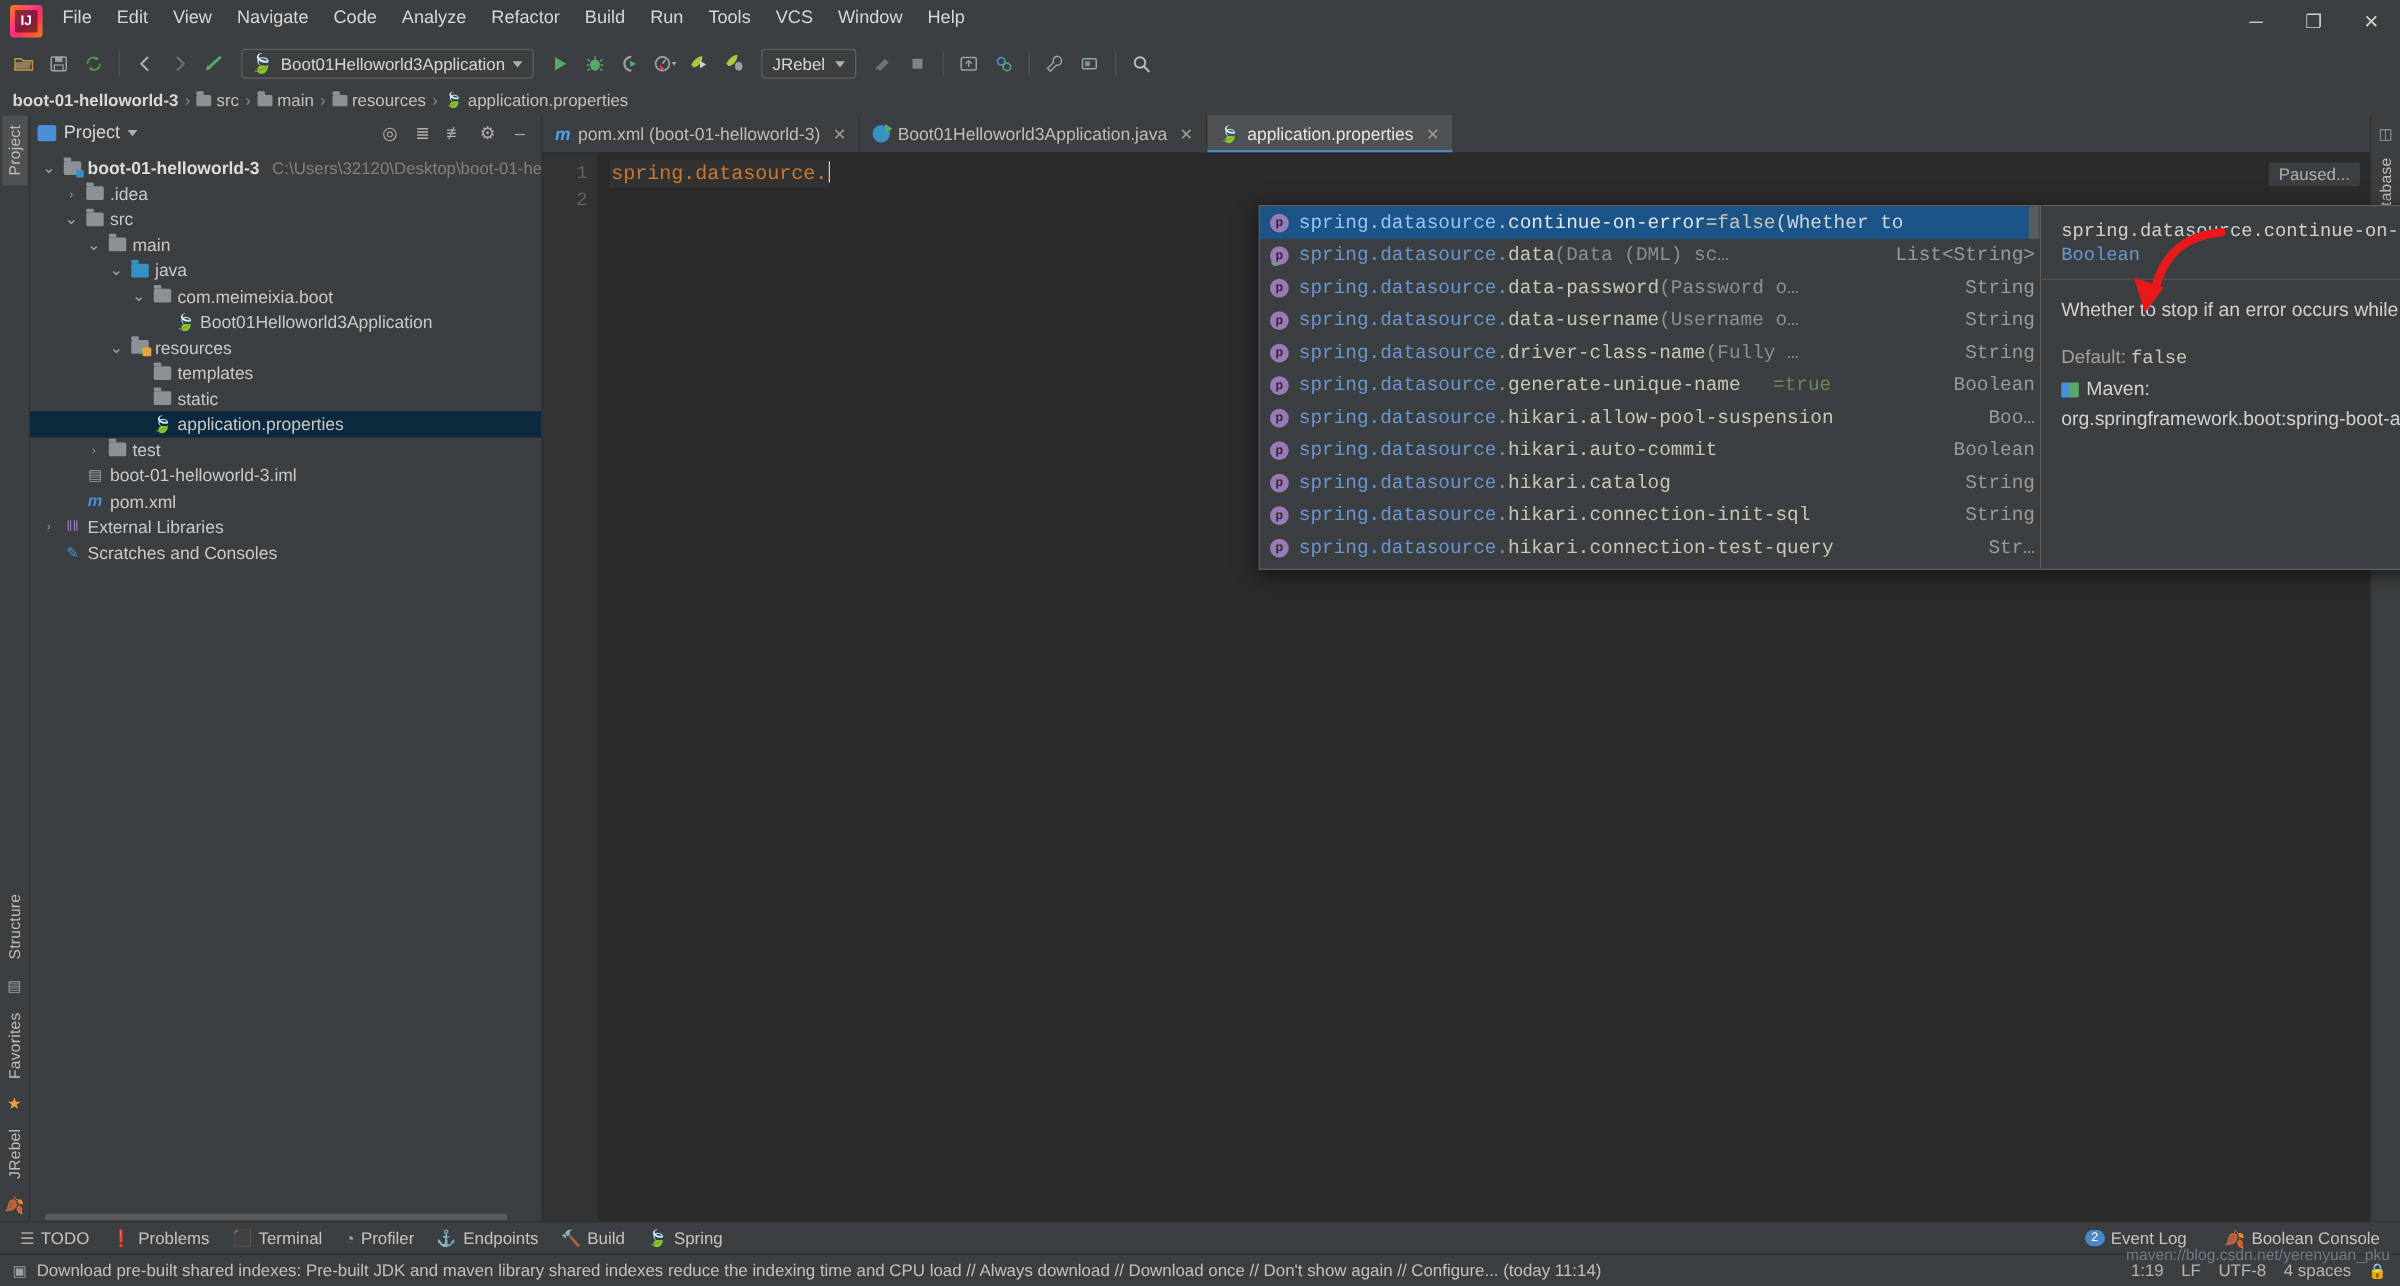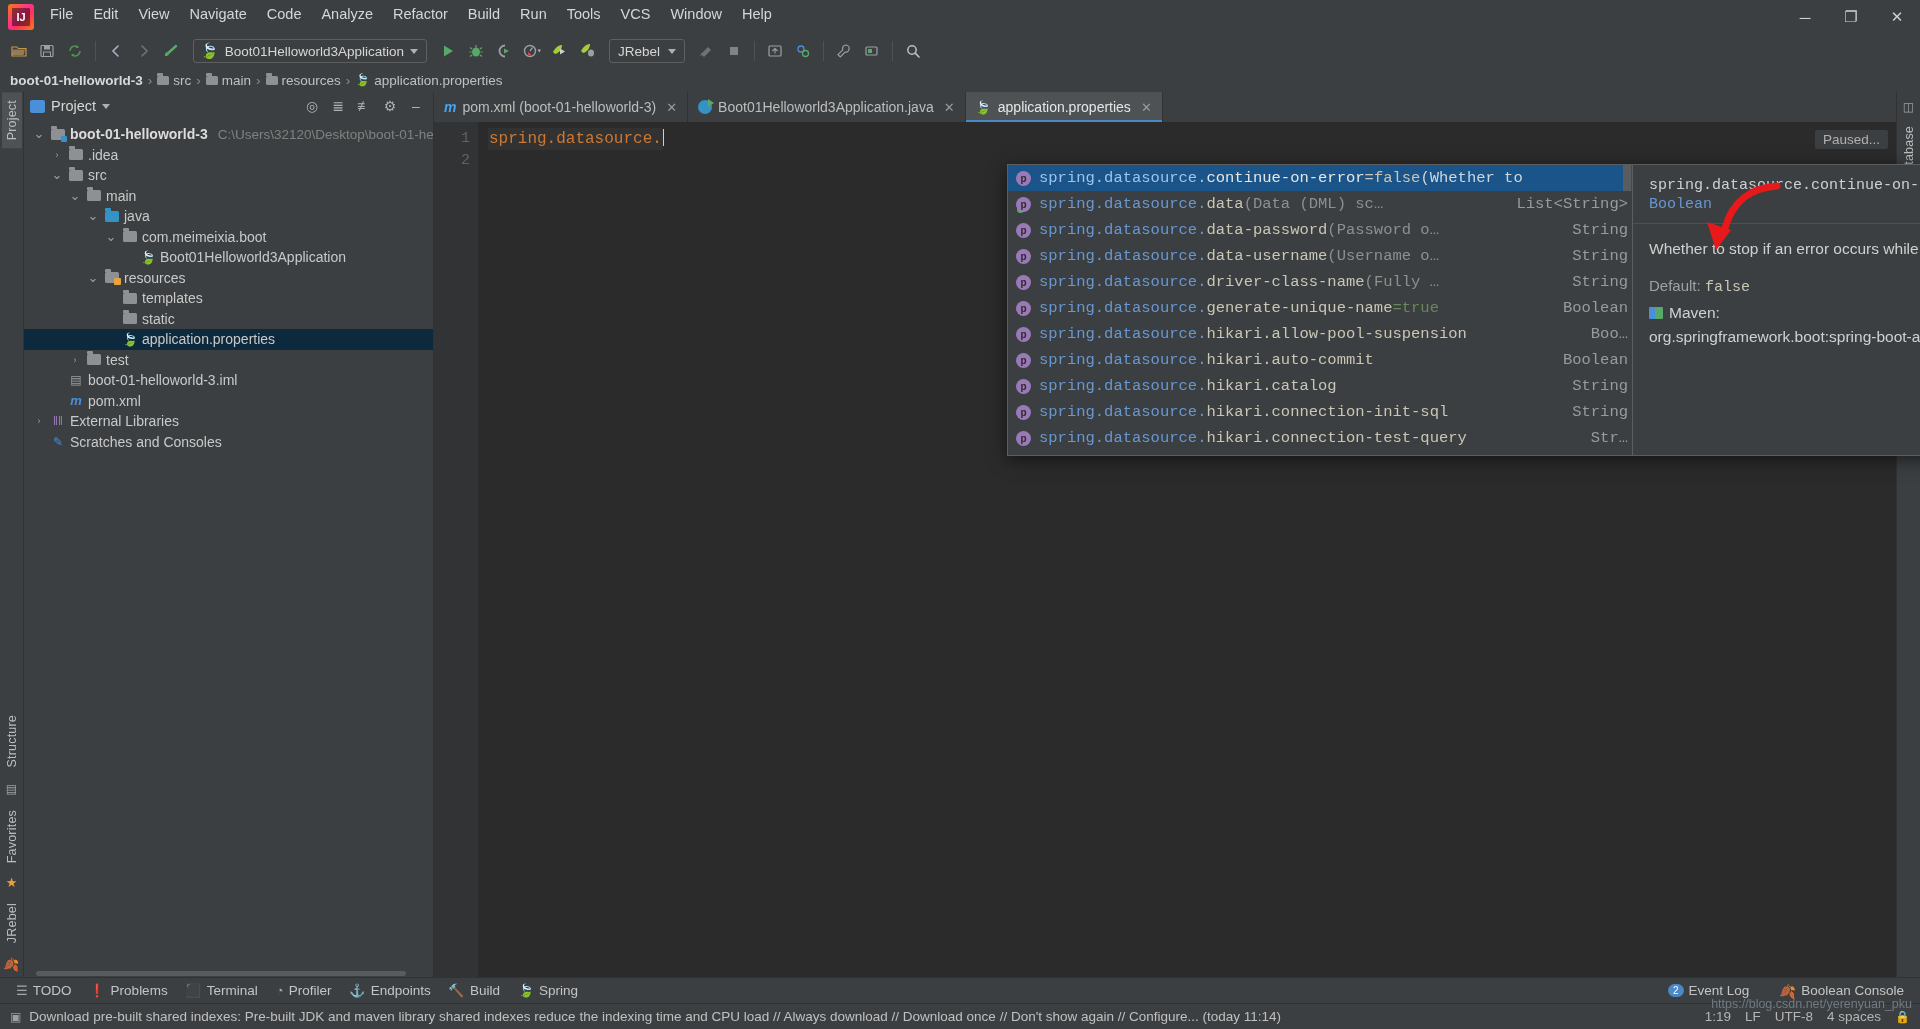--- a/index.html
+++ b/index.html
@@ -187,21 +187,21 @@
   .crow.sel{ background:#1b5488; }
   .pico{
     width:15px;height:15px;border-radius:50%;background:#9a79b8;flex:0 0 15px;
     display:flex;align-items:center;justify-content:center;color:#2b2b2b;
     font-size:10px; font-weight:bold; margin-right:8px;
     font-family:"Liberation Sans",sans-serif;
   }
   .c-prefix{ color:#6897d0; }
   .c-name{ color:#c9c6b5; }
   .c-eq{ color:#c9c6b5; }
-  .c-val-true{ color:#6a8759; }
+  .c-val-true{ color:#6a8759;margin-left:26px; }
   .c-desc{ color:#8f8f8f; }
   .crow.sel .c-prefix{ color:#9cc4ef; }
   .crow.sel .c-name{ color:#e6e6e6; }
   .crow.sel .c-desc{ color:#cfd6dd; }
   .ctype{ margin-left:auto; color:#9a9a9a; padding-left:14px; }
   .crow.partial{ opacity:.55; }
   .cmpl-scroll{
     position:absolute; right:1px; top:0; width:8px; height:26px;
     background:#5a5d5f; border-radius:0;
   }
@@ -793,14 +793,14 @@
     <span>Download pre-built shared indexes: Pre-built JDK and maven library shared indexes reduce the indexing time and CPU load // Always download // Download once // Don't show again // Configure... (today 11:14)</span>
     <div class="sb-right">
       <span>1:19</span>
       <span>LF</span>
       <span>UTF-8</span>
       <span>4 spaces</span>
       <span style="font-size:12px;">🔒</span>
     </div>
   </div>
 
-  <div class="watermark">https://blog.csdn.net/yerenyuan_pku</div>
+  <div class="watermark">maven://blog.csdn.net/yerenyuan_pku</div>
 </div>
 
 </body></html>

